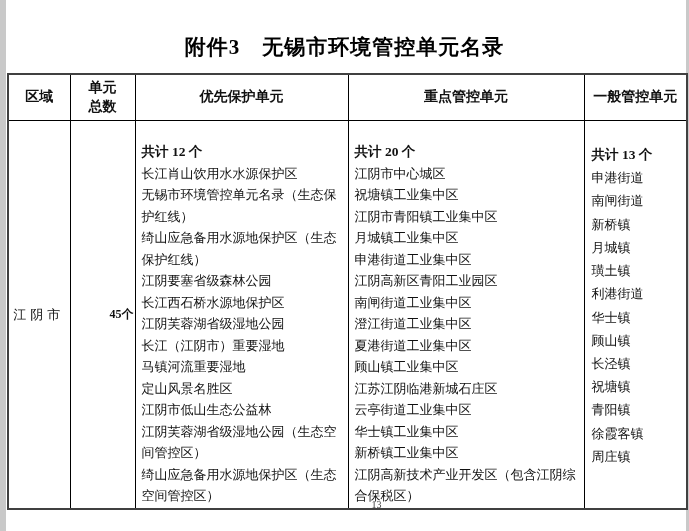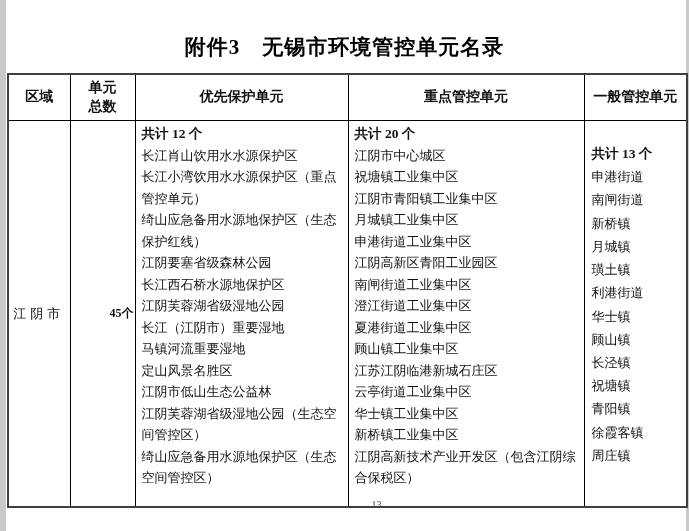--- a/index.html
+++ b/index.html
@@ -68,21 +68,21 @@
     padding-left: 0; 
   }
   td.c-total {
     text-align: right;
     vertical-align: middle;
     font-weight: bold;
     font-size: 12px;
   }
   td.c-priority, td.c-key {
     vertical-align: top;
-    padding: 2px 4px 0 6px;
+    padding: 20px 4px 0 6px;
     line-height: 21.5px;
   }
   td.c-general {
     vertical-align: middle;
     padding: 0 4px 18px 7px;
     line-height: 23.2px;
   }
   .summary {
     font-weight: bold;
     font-size: 13.5px;
@@ -137,21 +137,21 @@
       </tr>
     </thead>
     <tbody>
       <tr>
         <td class="c-region">江阴市</td>
         <td class="c-total">45个</td>
         <td class="c-priority">
           <div class="summary">共计 12 个</div>
           <div>
               <div class="cell-line">长江肖山饮用水水源保护区</div>
-              <div class="cell-line">长江小湾饮用水水源保护区（重点管控单元）</div>
+              <div class="cell-line">无锡市环境管控单元名录（生态保护红线）</div>
               <div class="cell-line">绮山应急备用水源地保护区（生态保护红线）</div>
               <div class="cell-line">江阴要塞省级森林公园</div>
               <div class="cell-line">长江西石桥水源地保护区</div>
               <div class="cell-line">江阴芙蓉湖省级湿地公园</div>
               <div class="cell-line">长江（江阴市）重要湿地</div>
               <div class="cell-line">马镇河流重要湿地</div>
               <div class="cell-line">定山风景名胜区</div>
               <div class="cell-line">江阴市低山生态公益林</div>
               <div class="cell-line">江阴芙蓉湖省级湿地公园（生态空间管控区）</div>
               <div class="cell-line">绮山应急备用水源地保护区（生态空间管控区）</div>

